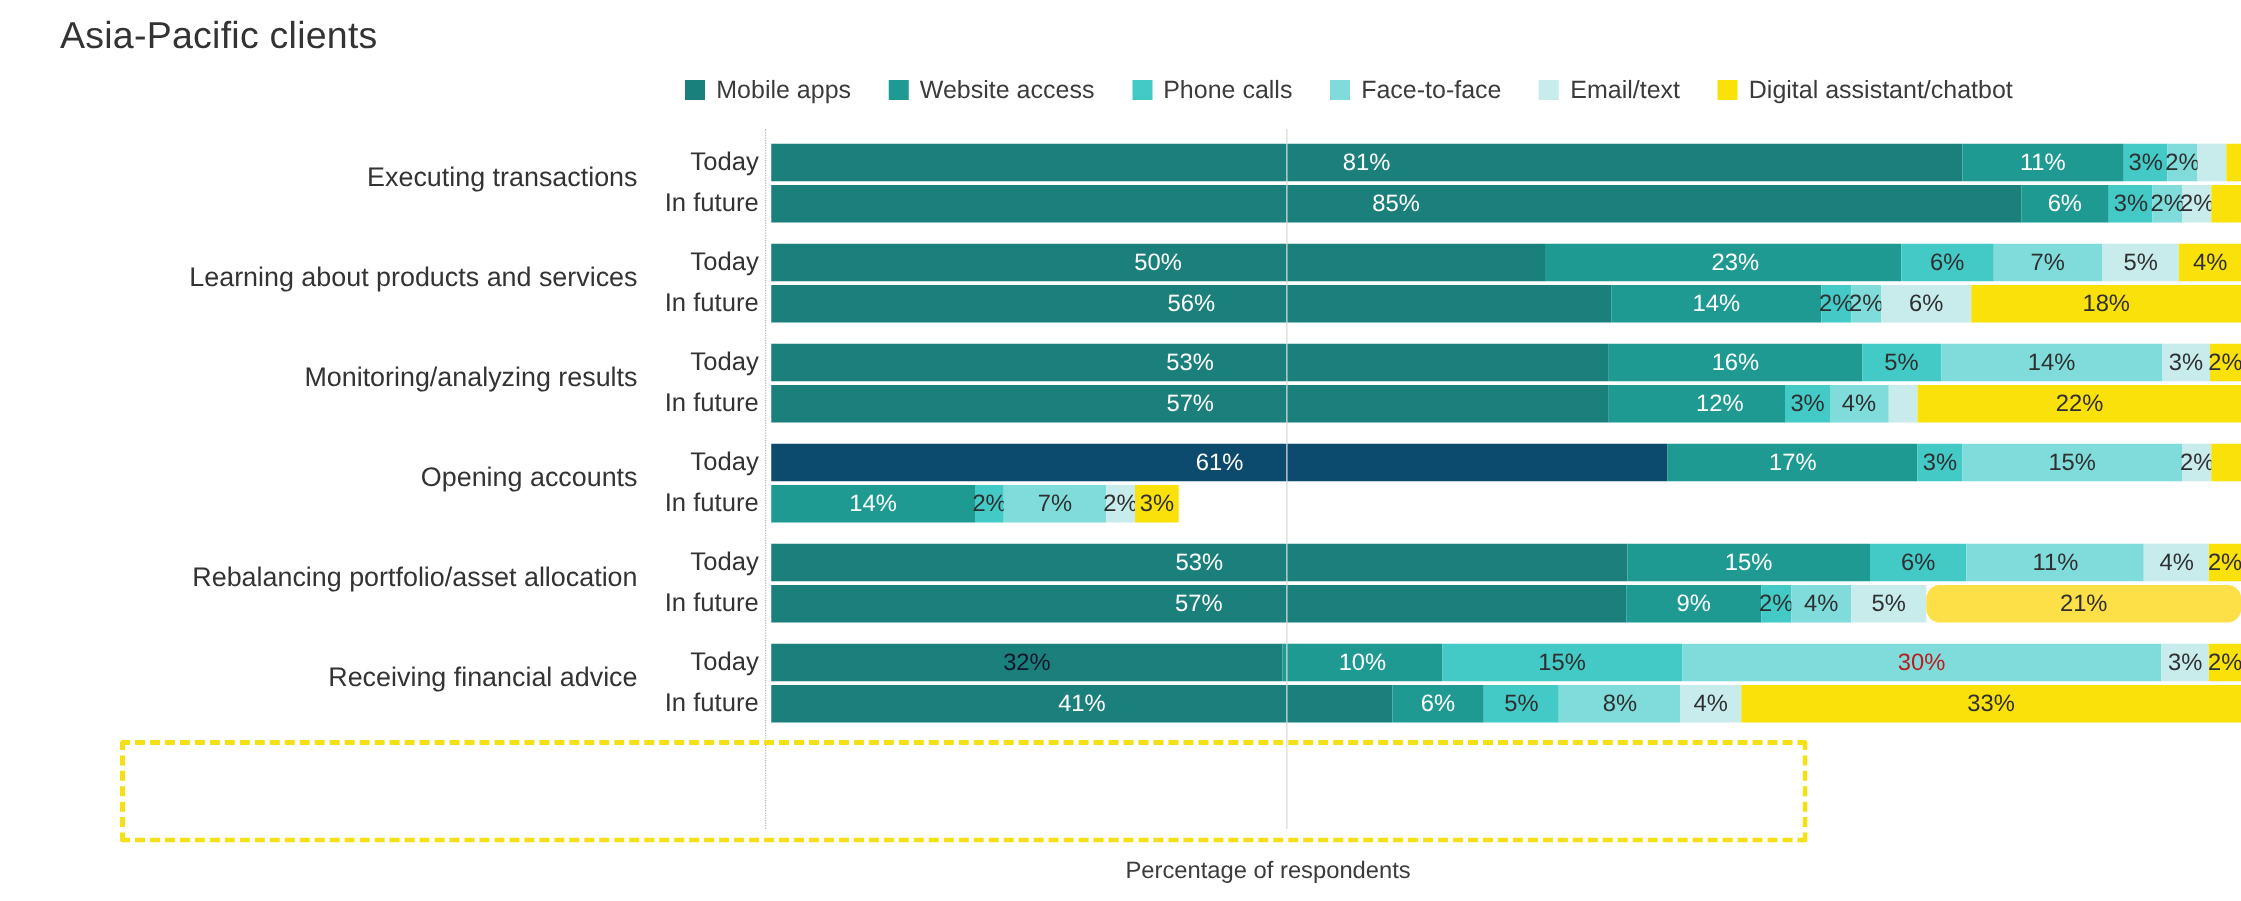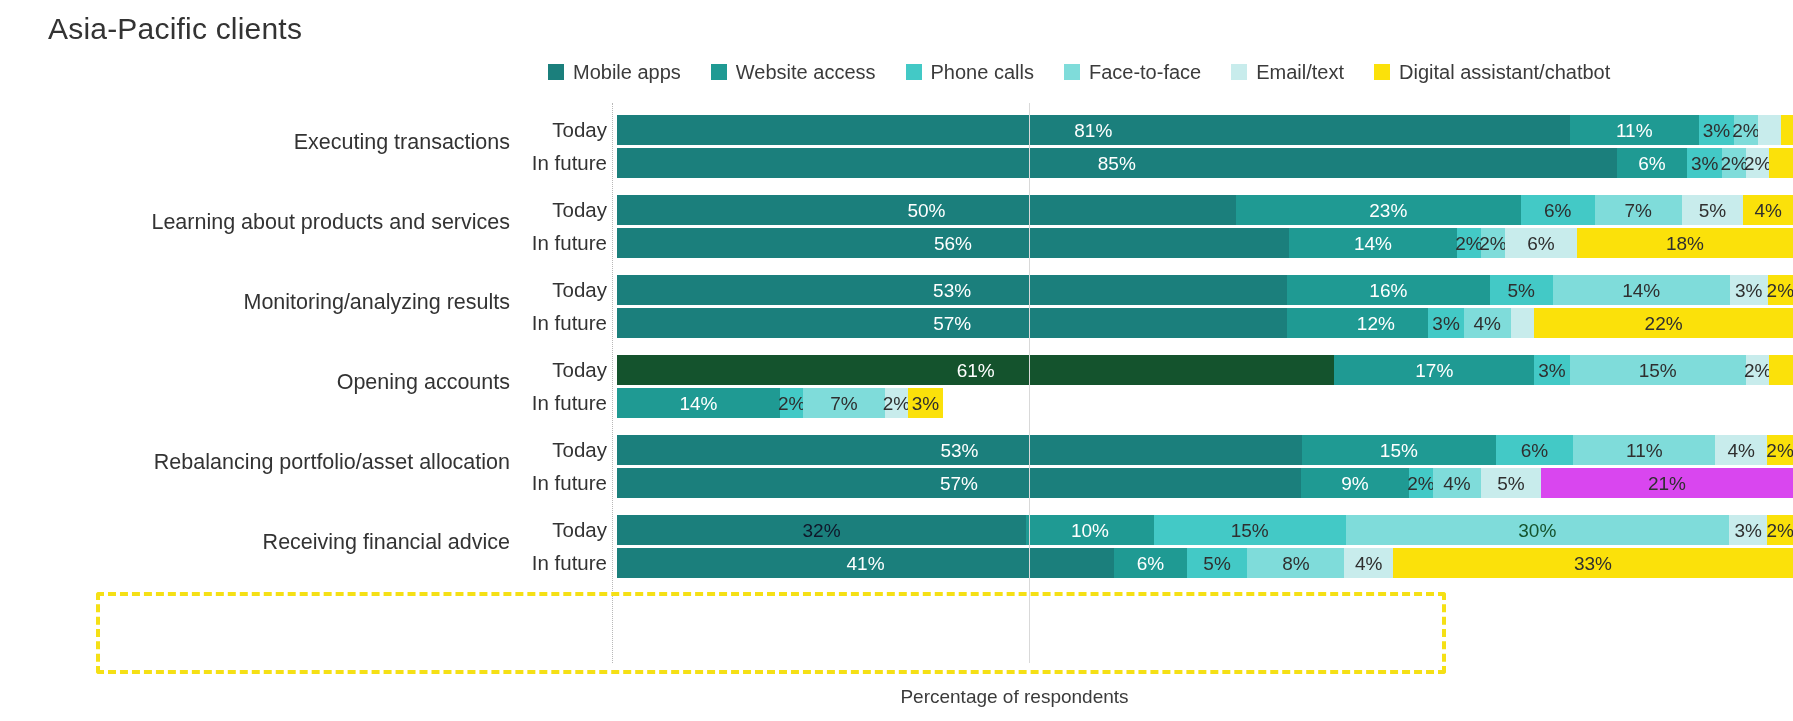--- a/index.html
+++ b/index.html
@@ -351,21 +351,21 @@
           </div>
         </div>
       </div>
     </div>
     <div class="group">
       <div class="group-label">Opening accounts</div>
       <div class="rows">
         <div class="bar-row r0">
           <div class="row-label">Today</div>
           <div class="track">
-            <div class="seg" style="background: #14532d; width: 61%;">
+            <div class="seg" style="background: #0c4a6e; width: 61%;">
               <span class="seg-label" style="color: rgb(255, 255, 255);">61%</span>
             </div>
             <div class="seg" style="background: rgb(31, 154, 147); width: 17%;">
               <span class="seg-label" style="color: rgb(255, 255, 255);">17%</span>
             </div>
             <div class="seg" style="background: rgb(67, 201, 198); width: 3%;">
               <span class="seg-label" style="color: rgb(47, 47, 47);">3%</span>
             </div>
             <div class="seg" style="background: rgb(127, 220, 218); width: 15%;">
               <span class="seg-label" style="color: rgb(47, 47, 47);">15%</span>
@@ -435,21 +435,21 @@
             </div>
             <div class="seg" style="background: rgb(67, 201, 198); width: 2.04082%;">
               <span class="seg-label" style="color: rgb(47, 47, 47);">2%</span>
             </div>
             <div class="seg" style="background: rgb(127, 220, 218); width: 4.08163%;">
               <span class="seg-label" style="color: rgb(47, 47, 47);">4%</span>
             </div>
             <div class="seg" style="background: rgb(200, 236, 236); width: 5.10204%;">
               <span class="seg-label" style="color: rgb(47, 47, 47);">5%</span>
             </div>
-            <div class="seg" style="background: #d946ef; width: 21.4286%;">
+            <div class="seg" style="background: #fde047; width: 21.4286%; border-radius: 11px;">
               <span class="seg-label" style="color: rgb(47, 47, 47);">21%</span>
             </div>
           </div>
         </div>
       </div>
     </div>
     <div class="group">
       <div class="group-label">Receiving financial advice</div>
       <div class="rows">
         <div class="bar-row r0">
@@ -458,21 +458,21 @@
             <div class="seg" style="background: rgb(27, 127, 124); width: 34.7826%;">
               <span class="seg-label" style="color: #0f172a;">32%</span>
             </div>
             <div class="seg" style="background: rgb(31, 154, 147); width: 10.8696%;">
               <span class="seg-label" style="color: rgb(255, 255, 255);">10%</span>
             </div>
             <div class="seg" style="background: rgb(67, 201, 198); width: 16.3043%;">
               <span class="seg-label" style="color: rgb(47, 47, 47);">15%</span>
             </div>
             <div class="seg" style="background: rgb(127, 220, 218); width: 32.6087%;">
-              <span class="seg-label" style="color: #14532d;">30%</span>
+              <span class="seg-label" style="color: #b91c1c;">30%</span>
             </div>
             <div class="seg" style="background: rgb(200, 236, 236); width: 3.26087%;">
               <span class="seg-label" style="color: rgb(47, 47, 47);">3%</span>
             </div>
             <div class="seg" style="background: rgb(251, 225, 10); width: 2.17391%;">
               <span class="seg-label" style="color: rgb(47, 47, 47);">2%</span>
             </div>
           </div>
         </div>
         <div class="bar-row r1">

